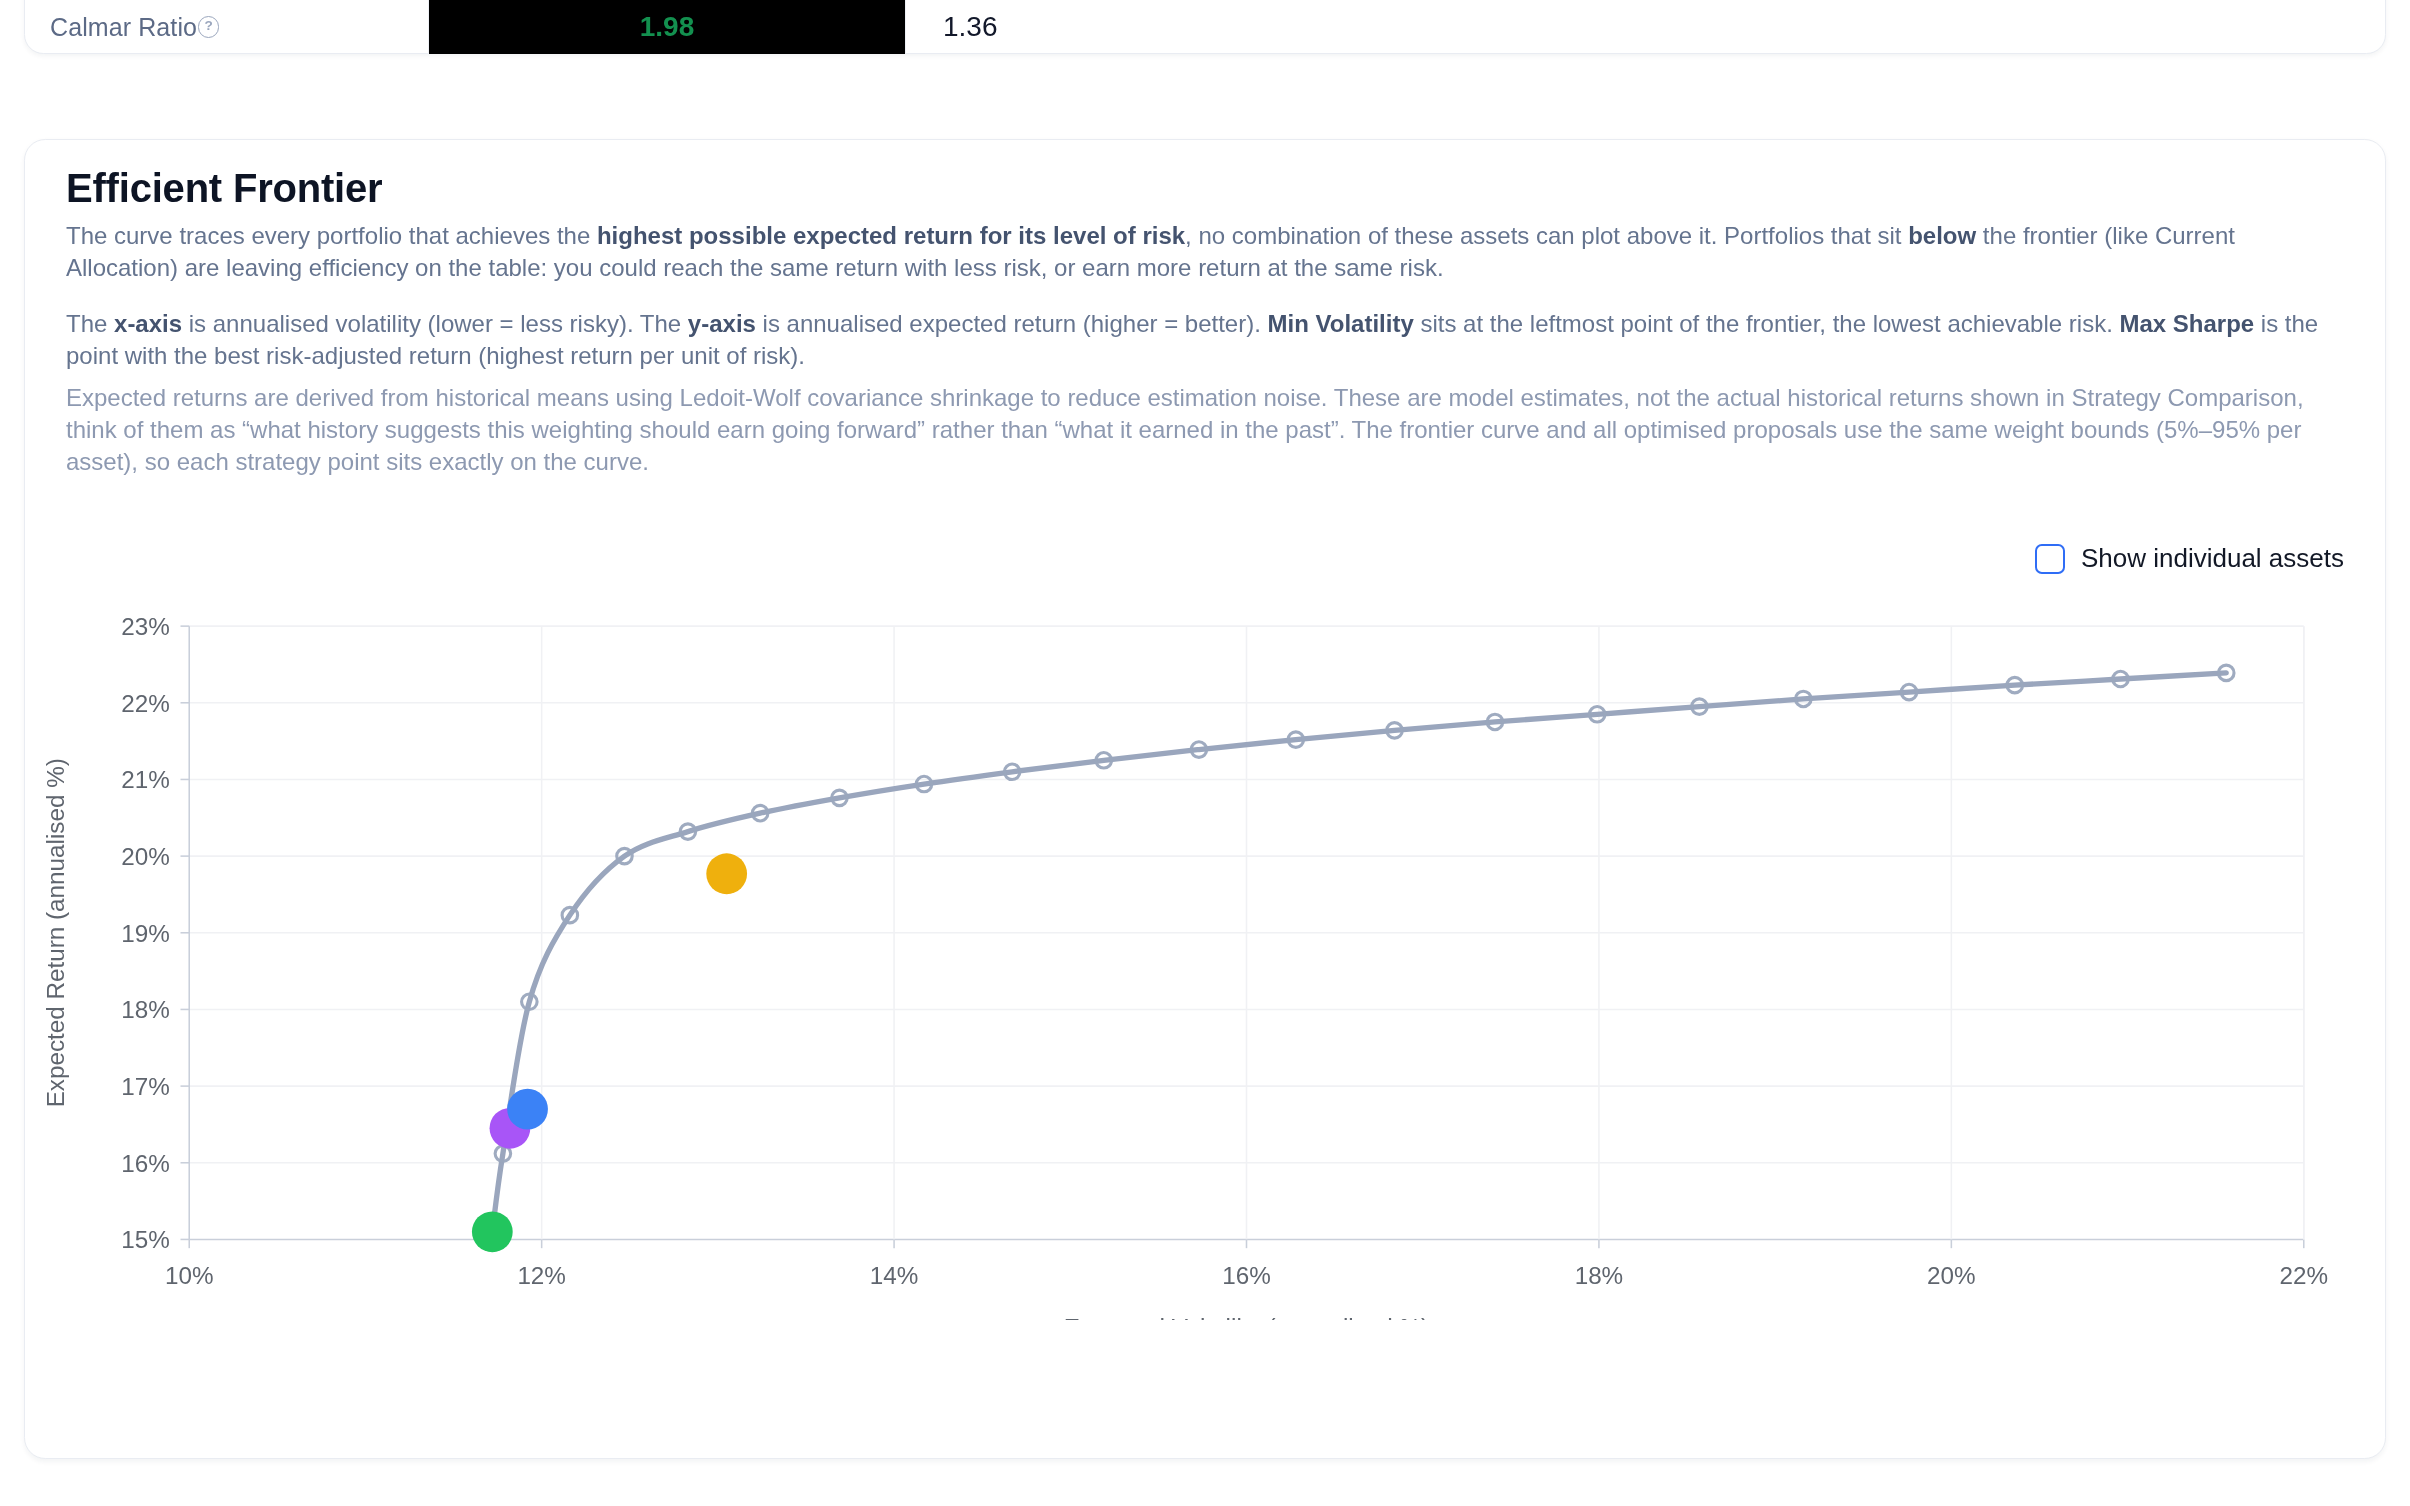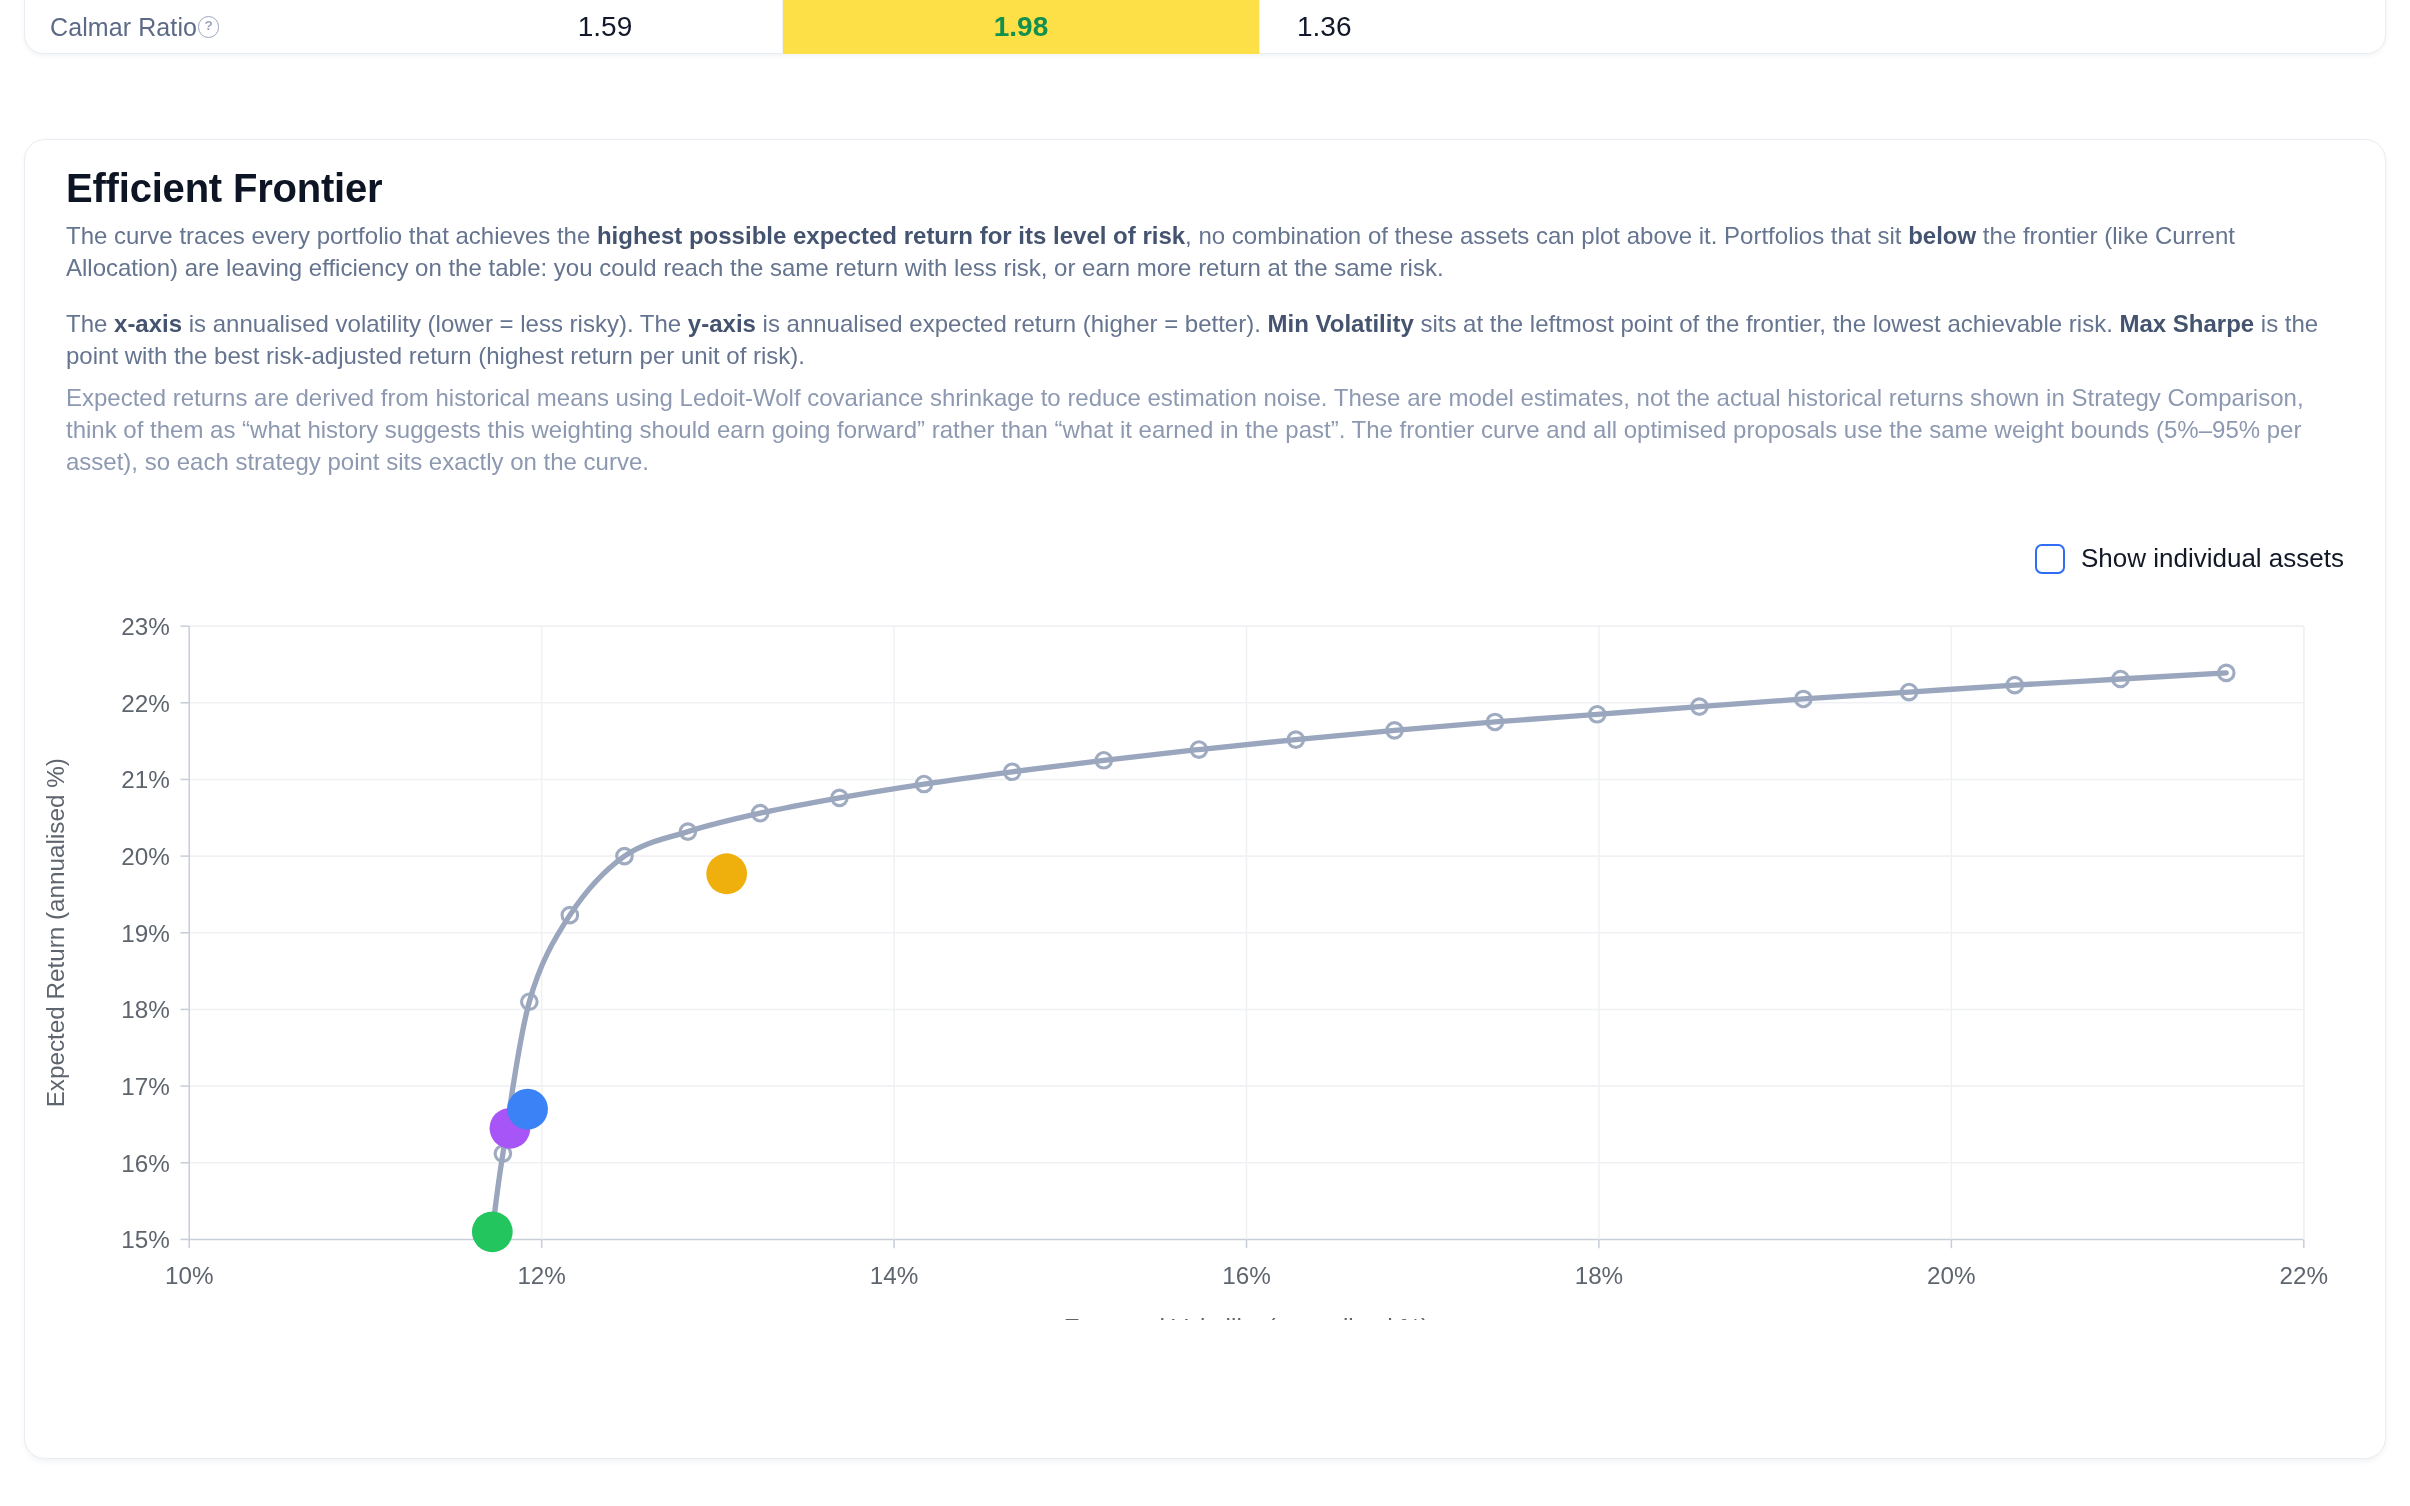--- a/index.html
+++ b/index.html
@@ -33,21 +33,21 @@
   }
   .help-icon {
     width: 21.3px; height: 21.3px; border-radius: 50%;
     border: 1.6px solid #9aa6bd; color: #9aa6bd;
     font-size: 13.6px; line-height: 18.4px; text-align: center; font-weight: 700;
     display: inline-block;
   }
   .m-val { justify-content: center; font-size: 28px; color: #12182a; }
   .c1 { width: 354px; }
   .c2 { width: 596px; }
-  .c3 { width: 478px; background: #fde047; color: #0f9d58; font-weight: 700;
+  .c3 { width: 478px; background: #000000; color: #0f9d58; font-weight: 700;
         border-left: 1px solid #eef0f5; border-right: 1px solid #eef0f5; height: 100%; }
   .c3.m-val { color: #13904f; }
   .c4 { width: 531px; justify-content: flex-start; padding-left: 37px; }
 
   
   .card {
     position: absolute; left: 24px; top: 139px; width: 2362px; height: 1320px;
     background: #ffffff; border: 1px solid #e9ecf2; border-radius: 21.3px;
     box-shadow: 0 2.9px 5.8px rgba(20,30,60,.05);
   }
@@ -84,21 +84,20 @@
 <body>
 
 <div class="page">
 
   <div class="metrics-card">
     <div class="metrics-row">
       <div class="m-cell m-label">
         <span>Calmar Ratio</span>
         <span class="help-icon">?</span>
       </div>
-      <div class="m-cell m-val c1">1.59</div>
       <div class="m-cell m-val c3">1.98</div>
       <div class="m-cell m-val c4">1.36</div>
     </div>
   </div>
 
   <div class="card"></div>
 
   <div class="title">Efficient Frontier</div>
 
   <div class="para p1"><span>The curve traces every portfolio that achieves the </span><b>highest possible expected return for its level of risk</b><span>, no combination of these assets can plot above it. Portfolios that sit </span><b>below</b><span> the frontier (like Current Allocation) are leaving efficiency on the table: you could reach the same return with less risk, or earn more return at the same risk.</span></div>

